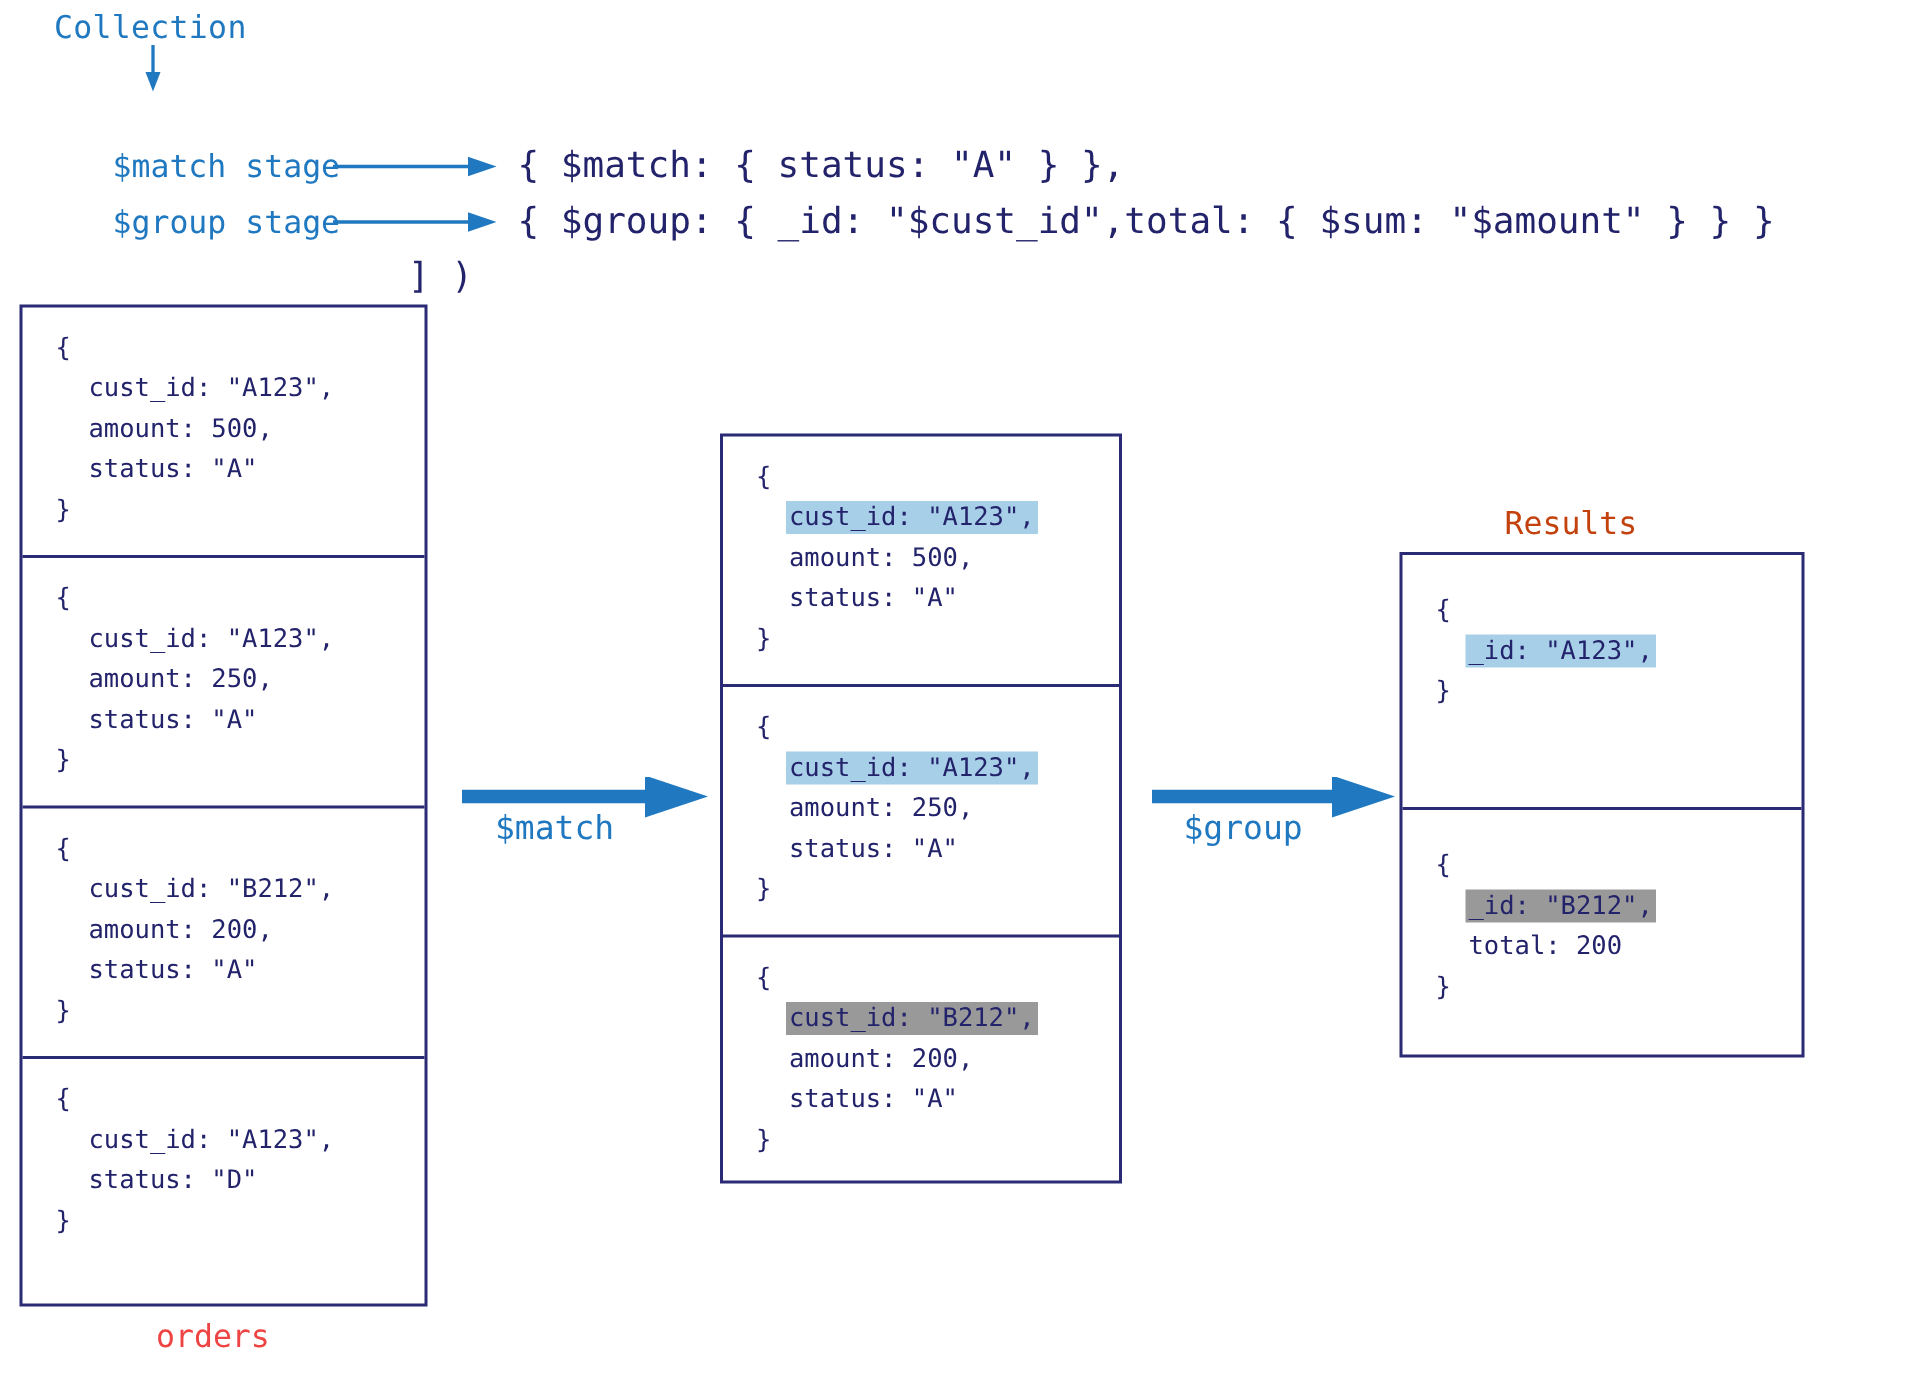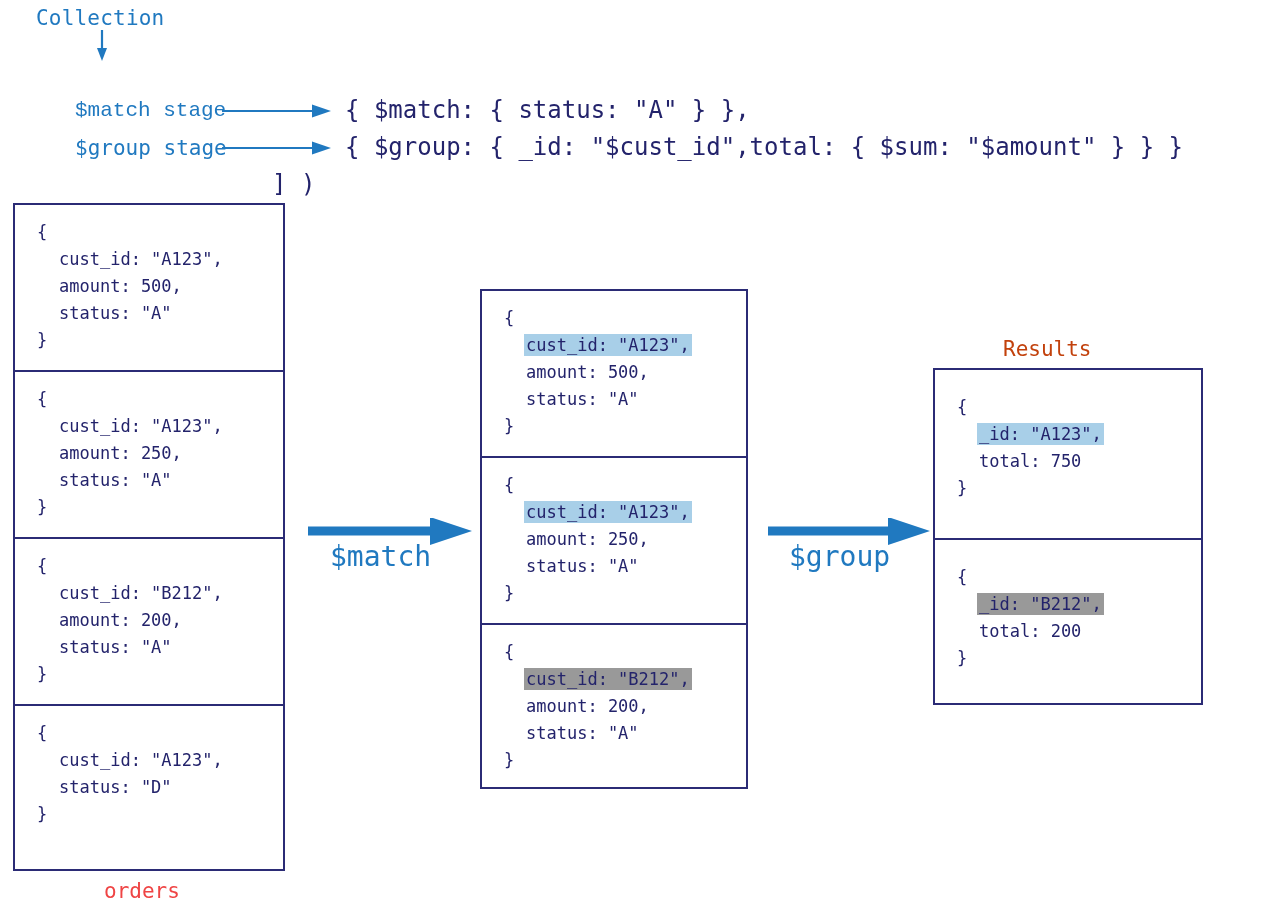--- a/index.html
+++ b/index.html
@@ -43,21 +43,21 @@
   .code-call   { left: 10px;  top: 58px; }
   .code-match  { left: 345px; top: 96px; }
   .code-group  { left: 345px; top: 133px; }
   .code-close  { left: 272px; top: 170px; }
 
   .stage-label {
     font-size: 21px;
     color: #2079c0;
     white-space: pre;
   }
-  .stage-match { left: 75px; top: 99px; font-family: Liberation Mono, monospace; }
+  .stage-match { left: 75px; top: 99px; }
   .stage-group { left: 75px; top: 136px; }
 
   .stage-arrow { width: 110px; height: 16px; }
   .stage-arrow-match { left: 222px; top: 103px; }
   .stage-arrow-group { left: 222px; top: 140px; }
 
   
   .doc-box {
     border: 2px solid #2b2b75;
     background: #ffffff;
@@ -120,21 +120,21 @@
     color: #c2410c;
     white-space: pre;
   }
 
   
   .pipe-arrow { height: 34px; width: 168px; }
   #arrow-match { left: 306px; top: 518px; }
   #arrow-group { left: 766px; top: 518px; }
 
   .pipe-arrow-label {
-    font-size: 28px;
+    font-size: 22px;
     color: #2079c0;
     white-space: pre;
   }
   #label-match { left: 330px; top: 540px; }
   #label-group { left: 789px; top: 540px; }
 </style>
 </head>
 <body>
 
 <div class="abs" id="code-block">
@@ -239,21 +239,20 @@
 </svg>
 <div class="abs pipe-arrow-label mono" id="label-group">$group</div>
 
 <div class="abs caption mono" id="results-title">Results</div>
 
 <div class="abs doc-box" id="results-box">
 
   <div class="doc-cell">
     <span class="doc-line">{</span>
     <span class="doc-line indent"><span class="hl-blue">_id: "A123",</span></span>
-    <span class="doc-line indent">total: 750</span>
     <span class="doc-line">}</span>
   </div>
 
   <div class="doc-cell">
     <span class="doc-line">{</span>
     <span class="doc-line indent"><span class="hl-gray">_id: "B212",</span></span>
     <span class="doc-line indent">total: 200</span>
     <span class="doc-line">}</span>
   </div>
 </div>

